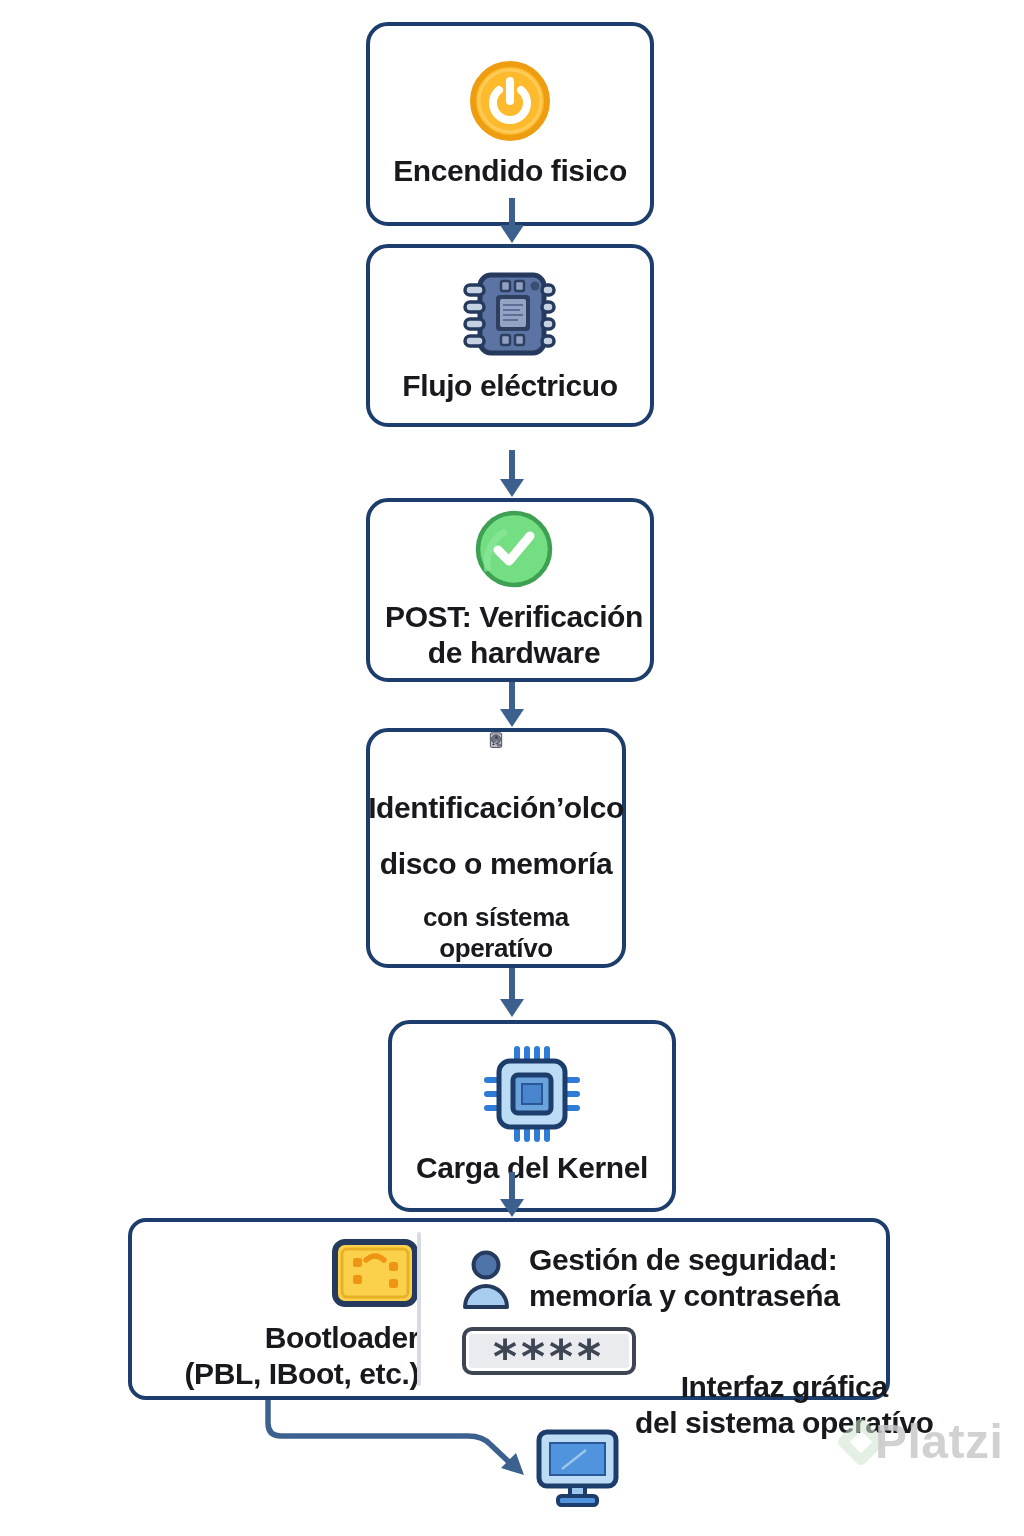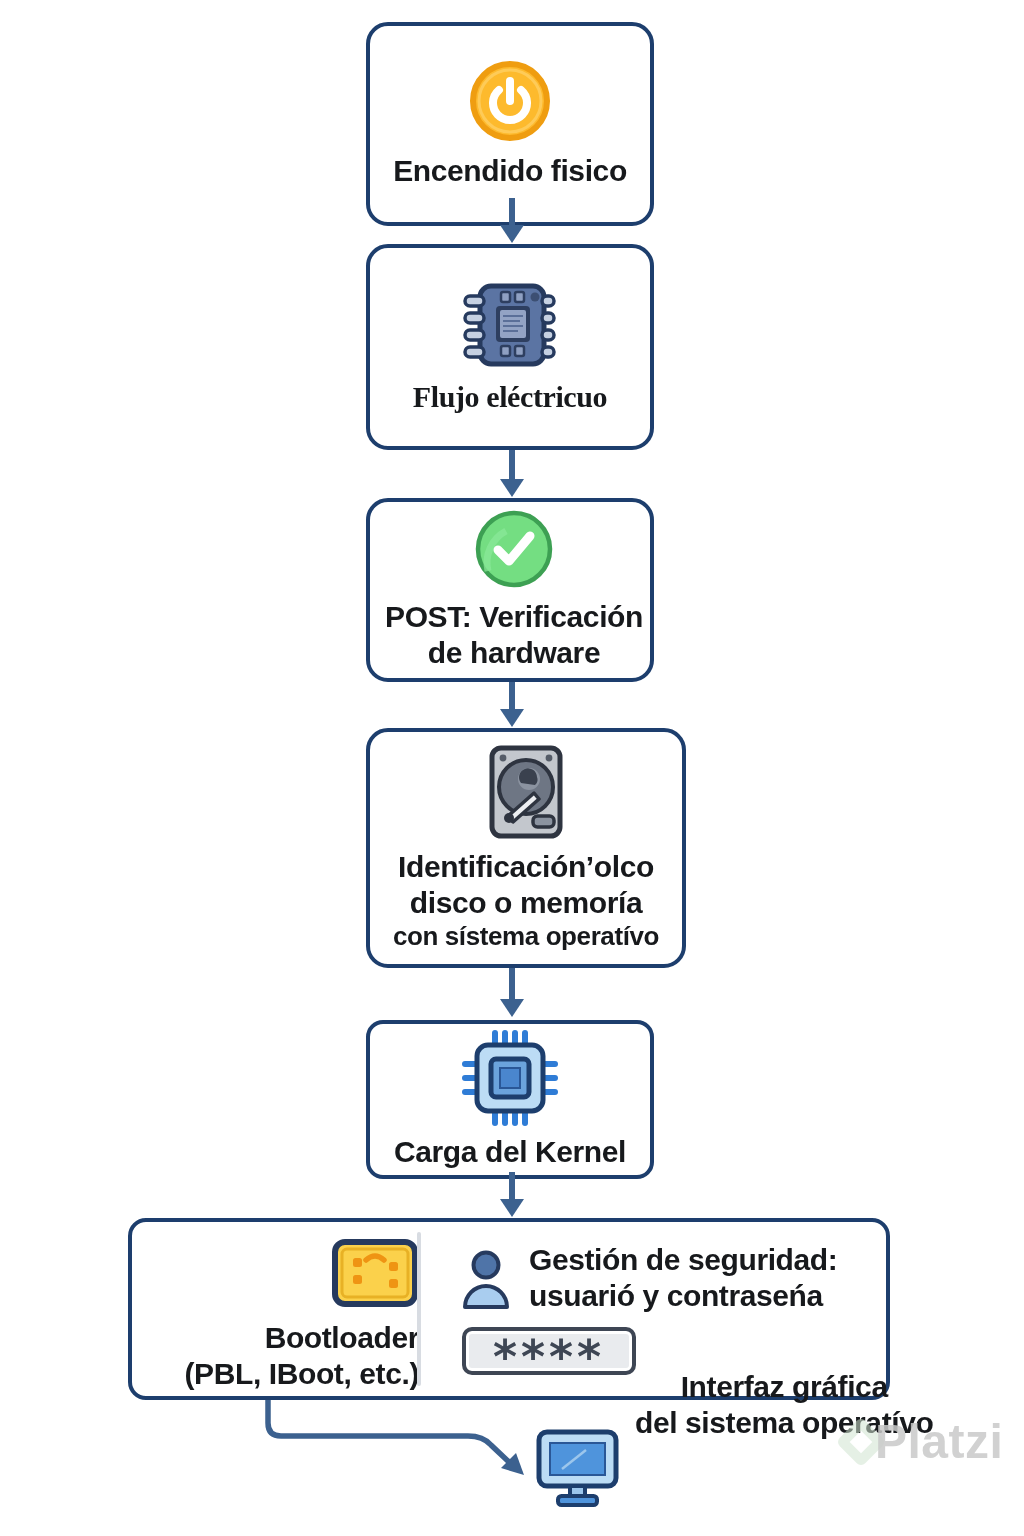--- a/index.html
+++ b/index.html
@@ -99,21 +99,21 @@
     </svg>
     <div class="gap10"></div>
     <div class="lbl">Encendido fisico</div>
   </div>
 
   <svg class="arrow-v" style="left:499px; top:198px;" width="26" height="46" viewBox="0 0 26 46">
     <line x1="13" y1="0" x2="13" y2="29" stroke="#3c618f" stroke-width="6"></line>
     <polygon points="1,27 25,27 13,45" fill="#3c618f"></polygon>
   </svg>
 
-  <div class="box" style="left:366px; top:244px; width:288px; height:206px;font-family:Liberation Serif, serif;">
+  <div class="box" style="left:366px; top:244px; width:288px; height:183px;">
     <svg width="100" height="92" viewBox="0 0 100 92">
       <rect x="20" y="7" width="64" height="78" rx="11" fill="#5b74a3" stroke="#263a5e" stroke-width="5"></rect>
       <rect x="5" y="17" width="19" height="10" rx="5" fill="#c6d1e2" stroke="#263a5e" stroke-width="3.5"></rect>
       <rect x="5" y="34" width="19" height="10" rx="5" fill="#c6d1e2" stroke="#263a5e" stroke-width="3.5"></rect>
       <rect x="5" y="51" width="19" height="10" rx="5" fill="#c6d1e2" stroke="#263a5e" stroke-width="3.5"></rect>
       <rect x="5" y="68" width="19" height="10" rx="5" fill="#c6d1e2" stroke="#263a5e" stroke-width="3.5"></rect>
       <rect x="82" y="17" width="12" height="10" rx="5" fill="#c6d1e2" stroke="#263a5e" stroke-width="3.5"></rect>
       <rect x="82" y="34" width="12" height="10" rx="5" fill="#c6d1e2" stroke="#263a5e" stroke-width="3.5"></rect>
       <rect x="82" y="51" width="12" height="10" rx="5" fill="#c6d1e2" stroke="#263a5e" stroke-width="3.5"></rect>
       <rect x="82" y="68" width="12" height="10" rx="5" fill="#c6d1e2" stroke="#263a5e" stroke-width="3.5"></rect>
@@ -149,21 +149,21 @@
     <div class="gap10"></div>
     <div class="lbl">POST: Verificación</div>
     <div class="lbl">de hardware</div>
   </div>
 
   <svg class="arrow-v" style="left:499px; top:682px;" width="26" height="46" viewBox="0 0 26 46">
     <line x1="13" y1="0" x2="13" y2="29" stroke="#3c618f" stroke-width="6"></line>
     <polygon points="1,27 25,27 13,45" fill="#3c618f"></polygon>
   </svg>
 
-  <div class="box" style="left:366px; top:728px; width:320px; height:240px;">
+  <div class="box" style="left:366px; top:728px; width:260px; height:240px;gap:20px;">
     <svg width="78" height="98" viewBox="0 0 78 98">
       <rect x="5" y="5" width="68" height="88" rx="9" fill="#c3c7cd" stroke="#2e3440" stroke-width="5"></rect>
       <circle cx="16" cy="15" r="3.4" fill="#555c68"></circle>
       <circle cx="62" cy="15" r="3.4" fill="#555c68"></circle>
       <circle cx="39" cy="44" r="27" fill="#6e7684" stroke="#2e3440" stroke-width="4"></circle>
       <circle cx="42" cy="36" r="11" fill="#8b93a0"></circle>
       <path d="M34,40 a9,9 0 1 1 16,-6 a7,7 0 0 1 -2,8 z" fill="#3a414e"></path>
       <path d="M47,50 L20,74 L26,79 L52,56 Z" fill="#eceef1" stroke="#2e3440" stroke-width="3.5" stroke-linejoin="round"></path>
       <circle cx="22" cy="75" r="5" fill="#2e3440"></circle>
       <rect x="46" y="73" width="21" height="11" rx="4.5" fill="#8b93a0" stroke="#2e3440" stroke-width="3.5"></rect>
@@ -172,21 +172,21 @@
     <div class="lbl">Identificación’olco</div>
     <div class="lbl">disco o memoría</div>
     <div class="lbl lbl-sm">con sístema operatívo</div>
   </div>
 
   <svg class="arrow-v" style="left:499px; top:968px;" width="26" height="50" viewBox="0 0 26 50">
     <line x1="13" y1="0" x2="13" y2="33" stroke="#3c618f" stroke-width="6"></line>
     <polygon points="1,31 25,31 13,49" fill="#3c618f"></polygon>
   </svg>
 
-  <div class="box" style="left:366px; top:1020px; width:288px; height:159px;border-radius:17px;">
+  <div class="box" style="left:388px; top:1020px; width:288px; height:192px;">
     <svg width="96" height="96" viewBox="0 0 96 96">
       <g stroke="#2f7cd6" stroke-width="6" stroke-linecap="round">
         <line x1="33" y1="3" x2="33" y2="15"></line>
           <line x1="43" y1="3" x2="43" y2="15"></line>
         <line x1="53" y1="3" x2="53" y2="15"></line>
           <line x1="63" y1="3" x2="63" y2="15"></line>
         <line x1="33" y1="81" x2="33" y2="93"></line>
           <line x1="43" y1="81" x2="43" y2="93"></line>
         <line x1="53" y1="81" x2="53" y2="93"></line>
           <line x1="63" y1="81" x2="63" y2="93"></line>
@@ -230,21 +230,21 @@
     <div class="wb-divider"></div>
     <div class="wb-right">
       <div class="user-icon-wrap">
         <svg width="46" height="60" viewBox="0 0 46 60">
           <circle cx="23" cy="15" r="12.5" fill="#4f74a8" stroke="#263a5e" stroke-width="4"></circle>
           <path d="M2,57 a21,21 0 0 1 42,0 z" fill="#a9cdef" stroke="#263a5e" stroke-width="4" stroke-linejoin="round"></path>
         </svg>
       </div>
       <div class="sec-text">
         <div class="lbl">Gestión de seguridad:</div>
-        <div class="lbl">usuarió y contraseńa</div>
+        <div class="lbl">memoría y contraseńa</div>
       </div>
       <div class="pwd-field">
         <span class="pwd-stars">****</span>
       </div>
     </div>
   </div>
 
   <svg style="position:absolute; left:0; top:1400px;" width="700" height="136" viewBox="0 0 700 136">
     <path d="M268,0 L268,23 Q268,36 281,36 L468,36 Q483,36 491,45 L509,62" fill="none" stroke="#3c618f" stroke-width="5.5" stroke-linecap="round"></path>
     <polygon points="524,75 501,68 516,53" fill="#3c618f"></polygon>

